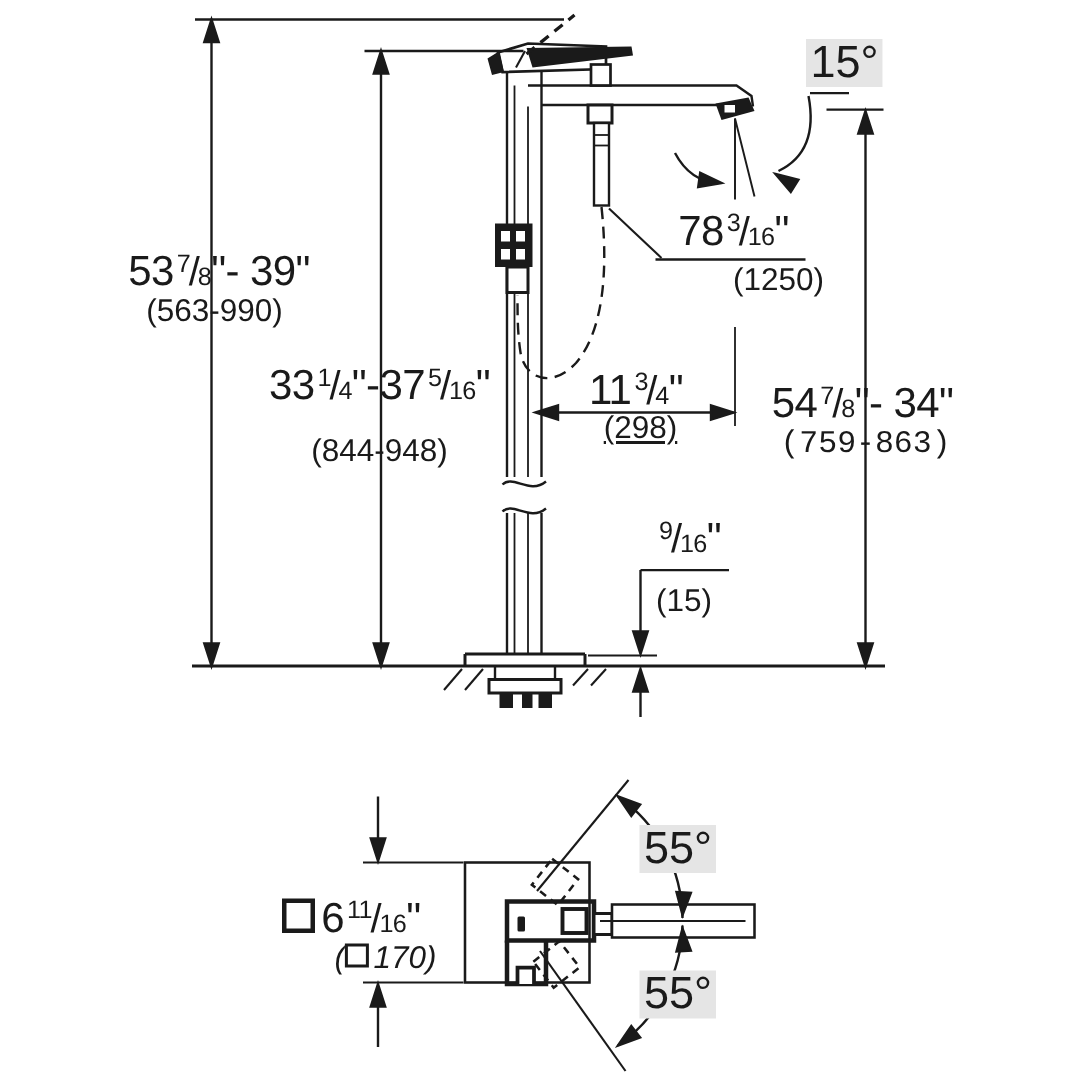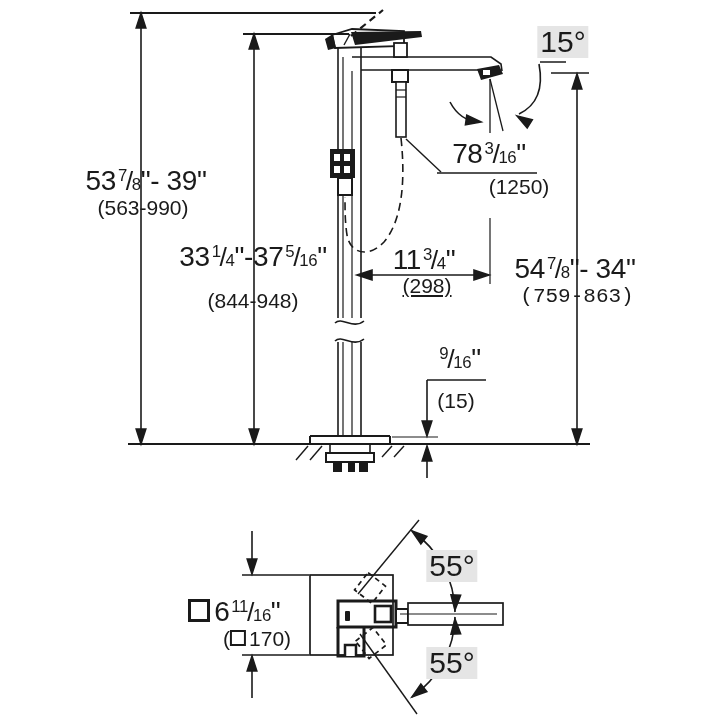--- a/index.html
+++ b/index.html
@@ -206,18 +206,18 @@
 
 <div class="lbl main ctr" style="left:575px;top:254px;"><span class="sg-b">54</span><span class="sg-sup">7</span><span class="sg-fr">/</span><span class="sg-sub">8</span><span class="sg-b">"- 34"</span></div>
 <div class="lbl metric ctr" style="left:577px;top:286px;font-family:Liberation Mono, monospace;">(759-863)</div>
 
 <div class="lbl main ctr" style="left:459px;top:344px;"><span class="sg-sup">9</span><span class="sg-fr">/</span><span class="sg-sub">16</span><span class="sg-b">"</span></div>
 <div class="lbl metric ctr" style="left:456px;top:370px;margin-top:20px;">(15)</div>
 
 <div class="lbl angle ctr" style="left:563px;top:26px;">15°</div>
 
 <div class="lbl main" style="left:188px;top:597px;"><span class="sg-sq"></span><span class="sg-b">6</span><span class="sg-sup">11</span><span class="sg-fr">/</span><span class="sg-sub">16</span><span class="sg-b">"</span></div>
-<div class="lbl metric ctr" style="left:257px;top:628px;"><span class="sg-b">(</span><span class="sg-sq"></span><span class="sg-b">170)</span></div>
+<div class="lbl metric ctr" style="left:257px;top:628px;font-style:italic;"><span class="sg-b">(</span><span class="sg-sq"></span><span class="sg-b">170)</span></div>
 
 <div class="lbl angle ctr" style="left:452px;top:550px;">55°</div>
 <div class="lbl angle ctr" style="left:452px;top:647px;">55°</div>
 
 </div>
 
 </body></html>

